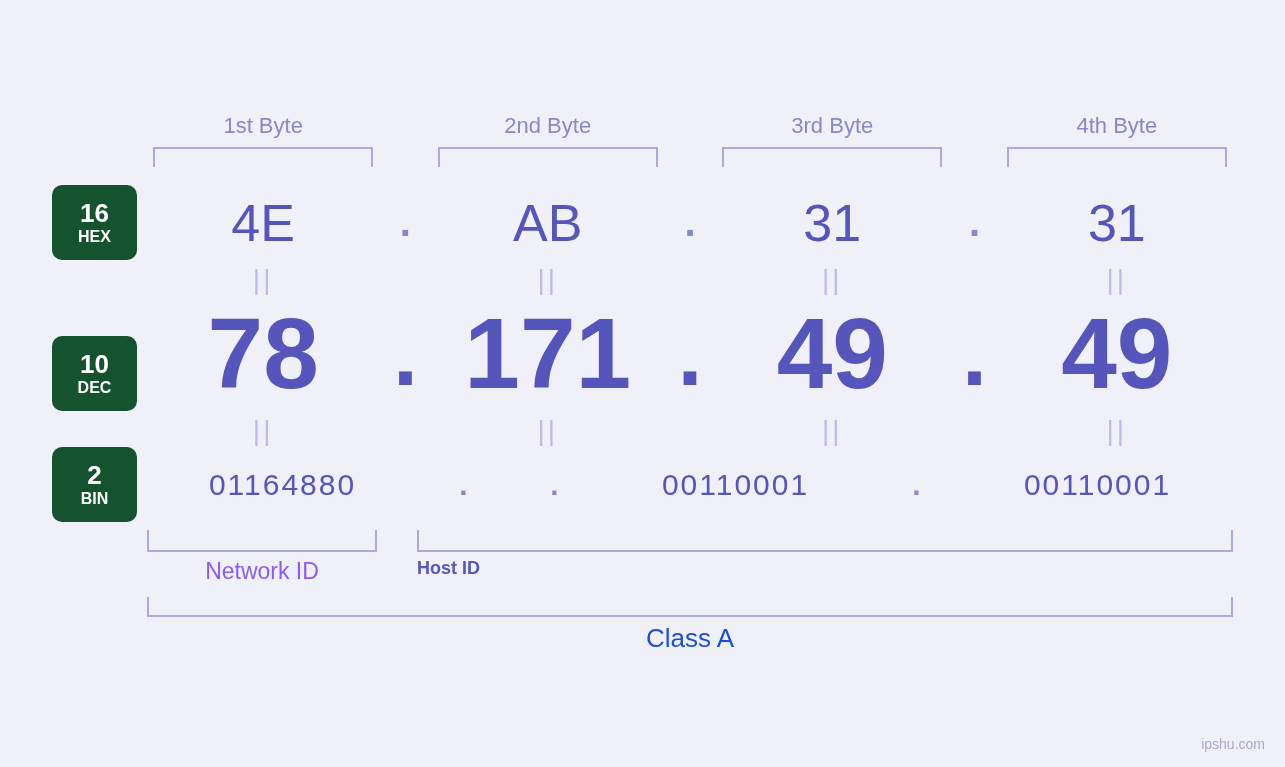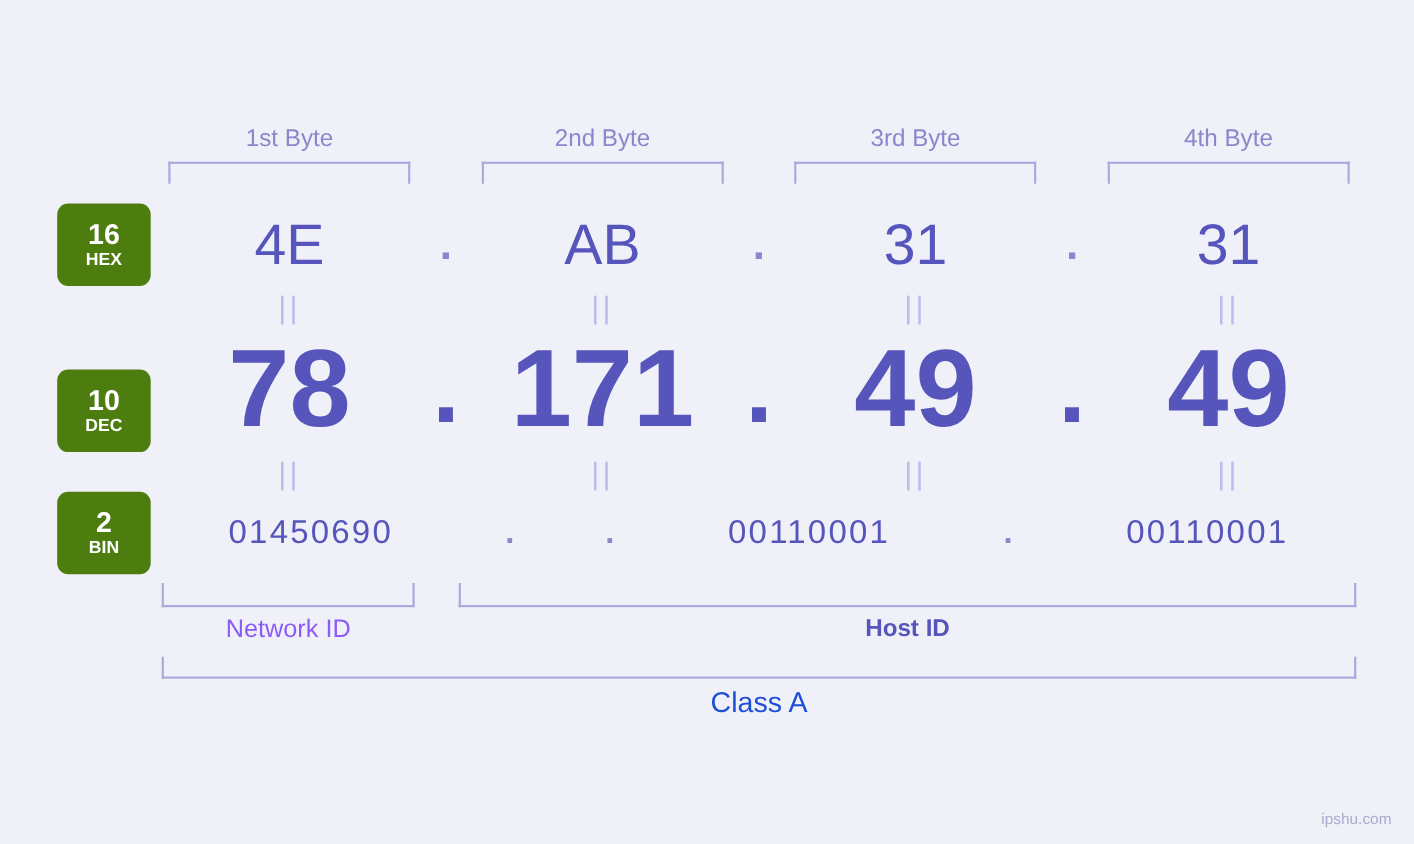--- a/index.html
+++ b/index.html
@@ -34,21 +34,21 @@
       width: 220px;
       height: 20px;
       border-top: 2px solid #aaaadd;
       border-left: 2px solid #aaaadd;
       border-right: 2px solid #aaaadd;
     }
 
     .base-badge {
       width: 85px;
       height: 75px;
-      background: #4d7c0f;
+      background: #14532d;
       border-radius: 10px;
       display: flex;
       flex-direction: column;
       align-items: center;
       justify-content: center;
       flex-shrink: 0;
       margin-right: 10px;
     }
 
     .base-number {
@@ -205,21 +205,21 @@
       <div class="equals-sign">||</div>
     </div>
   </div>
 
   <div style="display:flex; width:100%; align-items:center; margin-bottom:8px;">
     <div class="base-badge">
       <span class="base-number">2</span>
       <span class="base-label">BIN</span>
     </div>
     <div style="display:flex; flex:1; justify-content:space-around; align-items:center;">
-      <div class="byte-value bin-value">01450690</div>
+      <div class="byte-value bin-value">01164880</div>
       <div class="separator" style="font-size:30px;color:#8888cc;font-weight:bold;text-align:center;">.</div>
       <div class="separator" style="font-size:30px;color:#8888cc;font-weight:bold;text-align:center;">.</div>
       <div class="byte-value bin-value">00110001</div>
       <div class="separator" style="font-size:30px;color:#8888cc;font-weight:bold;text-align:center;">.</div>
       <div class="byte-value bin-value">00110001</div>
     </div>
   </div>
 
   <div style="display:flex; width:100%; align-items:flex-start;">
     <div style="width:95px; flex-shrink:0;"></div>
@@ -227,21 +227,21 @@
 
       <div style="display:flex; flex-direction:column; align-items:center;">
         <div style="width:230px; height:22px; border-bottom:2px solid #aaaadd; border-left:2px solid #aaaadd; border-right:2px solid #aaaadd;"></div>
         <div style="color:#8b5cf6; font-size:23px; font-weight:normal; margin-top:6px; text-align:center; width:230px;">Network ID</div>
       </div>
 
       <div style="width:40px;"></div>
 
       <div style="display:flex; flex-direction:column; align-items:center; flex:1;">
         <div style="width:100%; height:22px; border-bottom:2px solid #aaaadd; border-left:2px solid #aaaadd; border-right:2px solid #aaaadd;"></div>
-        <div style="color:#5555bb; font-size:22px; font-weight:bold; margin-top:6px; text-align:center; width:100%;">Host ID</div>
+        <div style="color:#5555bb; font-size:18px; font-weight:bold; margin-top:6px; text-align:left; width:100%;">Host ID</div>
       </div>
     </div>
   </div>
 
   <div style="display:flex; width:100%; margin-top:12px;">
     <div style="width:95px; flex-shrink:0;"></div>
     <div style="flex:1; display:flex; flex-direction:column; align-items:center;">
       <div style="width:100%; height:20px; border-bottom:2px solid #aaaadd; border-left:2px solid #aaaadd; border-right:2px solid #aaaadd;"></div>
       <div style="color:#1d4ed8; font-size:26px; font-weight:normal; margin-top:6px;">Class A</div>
     </div>

